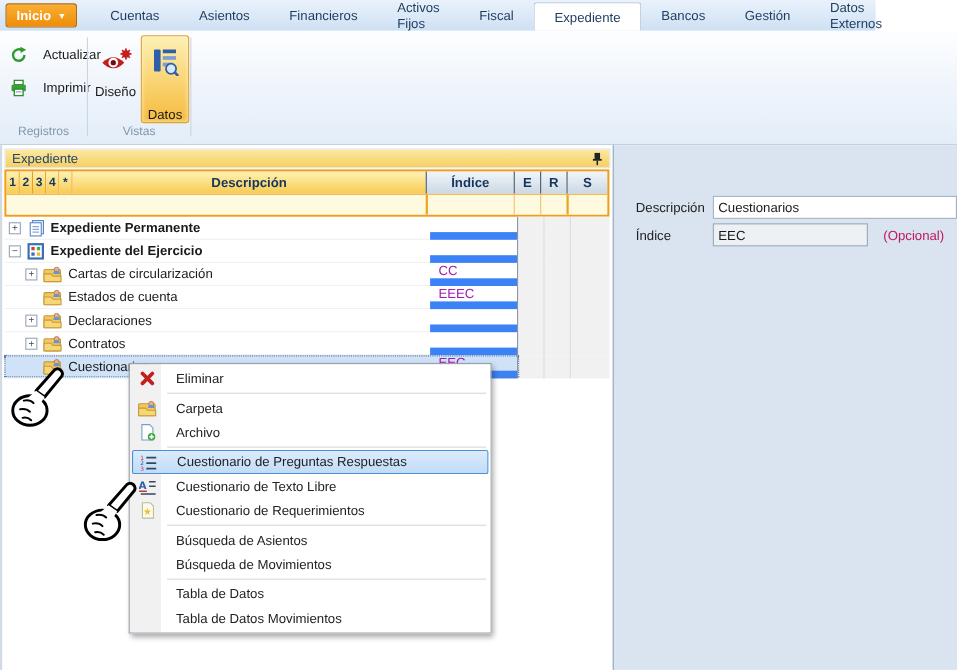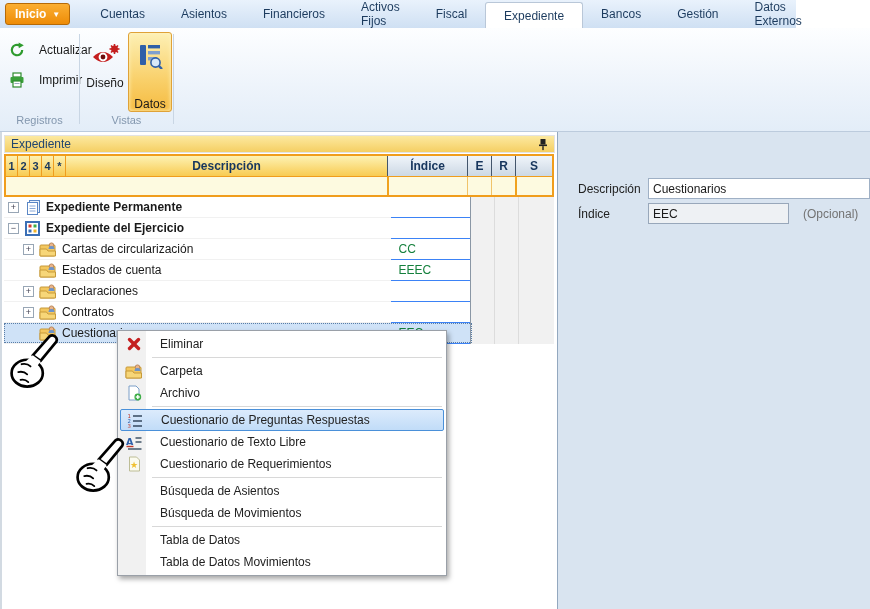--- a/index.html
+++ b/index.html
@@ -59,21 +59,21 @@
   .f-cell{ border-left:2px solid #f0a21f; cursor:text; }
   .f-ind{ width:80px; } .f-e{ width:24px; border-left:1px solid #f0c36a; }
   .f-r{ width:24px; border-left:1px solid #f0c36a; } .f-s{ width:37px; }
 
   
   .rows{ position:absolute; left:2px; top:65px; right:3px; }
   .row{ height:21px; display:flex; align-items:stretch; cursor:pointer; position:relative; }
   .cell-tree{ width:388px; display:flex; align-items:center; gap:5px; padding-left:4px;
     border-bottom:1px solid #f1f1f1; }
   .cell-index{ width:80px; display:flex; align-items:center; padding-left:8px;
-    border-bottom:1px solid #3b82f6; color:#15803d; }
+    border-bottom:7px solid #3b82f6; color:#a21caf; }
   .cell-ers{ width:84px; background:#f1f1f1; border-left:1px solid #8a97a5; display:flex; }
   .cell-ers span{ display:block; height:100%; }
   .ers-e{ width:24px; border-right:1px solid #dcdcdc; }
   .ers-r{ width:24px; border-right:1px solid #dcdcdc; }
   .row.bold .tree-label{ font-weight:bold; }
   .row .indent{ width:10px; }
   .exp{ width:11px; height:11px; min-width:11px; border:1px solid #98a6b5; background:#fff;
     font-size:9px; line-height:8px; text-align:center; color:#445; cursor:pointer; }
   .exp.none{ visibility:hidden; }
   .row.selected .cell-tree, .row.selected .cell-index{ background:#cfe2f7; }
@@ -86,21 +86,21 @@
     border-bottom:1px solid #b6c5d8; display:flex; align-items:center; }
   .rp-handle{ width:0; height:26px; margin-left:8px; border-left:2px dotted #9fb0c4; }
   .guardar-btn{ display:flex; flex-direction:column; align-items:center; gap:2px;
     margin-left:12px; padding:1px 8px; cursor:pointer; color:#222; }
   .form{ position:absolute; left:0; top:46px; right:0; }
   .frow{ display:flex; align-items:center; margin:0 0 4px 20px; height:21px; }
   .flabel{ width:70px; color:#222; }
   .finput{ height:21px; display:flex; align-items:center; padding:0 4px; cursor:text; }
   .input-desc{ flex:1; background:#fff; border:1px solid #9fb0c5; }
   .input-ind{ width:141px; background:#eef1f4; border:1px solid #98a7ba; }
-  .fhint{ margin-left:14px; color:#737373; }
+  .fhint{ margin-left:14px; color:#be185d; }
 
   
   .ctx{ position:absolute; left:117px; top:330px; width:330px; z-index:50;
     border:1px solid #9aa0a8; padding:2px 0;
     background:linear-gradient(90deg,#f1f1f1 0,#f1f1f1 28px,#fff 28px);
     box-shadow:2px 3px 5px rgba(0,0,0,.35); }
   .ctx-item{ height:22px; display:flex; align-items:center; padding-left:6px; color:#222; cursor:pointer; }
   .ctx-icon{ width:20px; display:flex; justify-content:center; }
   .ctx-label{ margin-left:16px; white-space:nowrap; }
   .ctx-item.highlight{ background:linear-gradient(#dcebfc,#c1dcf8); border:1px solid #4a90d9;

